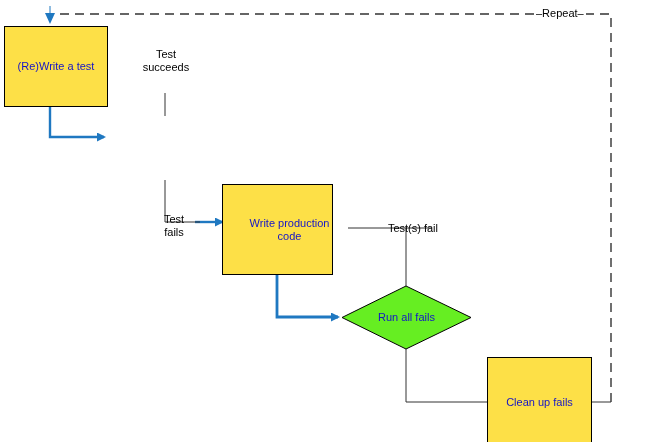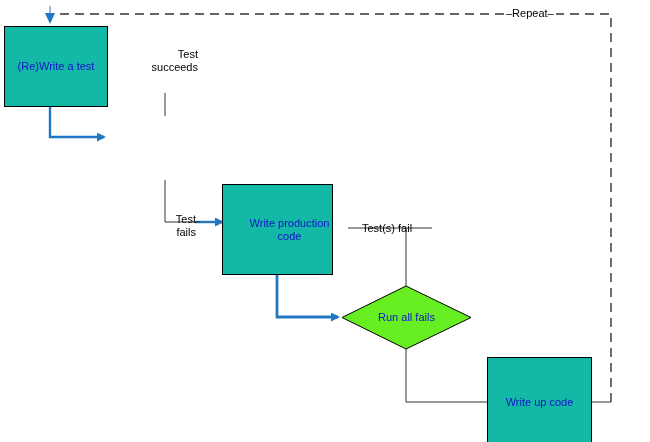--- a/index.html
+++ b/index.html
@@ -11,21 +11,21 @@
     position: relative;
     width: 650px;
     height: 442px;
     background: #ffffff;
     font-family: "Liberation Sans", sans-serif;
     overflow: hidden;
   }
   .node {
     position: absolute;
     box-sizing: border-box;
-    background: #14b8a6;
+    background: #fde047;
     border: 1px solid #000000;
     color: #1414c8;
     font-size: 11px;
     line-height: 13px;
     text-align: center;
     display: flex;
     align-items: center;
     justify-content: center;
     white-space: pre-line;
   }
@@ -50,30 +50,31 @@
     font-size: 11px;
     line-height: 13px;
     text-align: center;
     white-space: pre-line;
   }
   .edge-label {
     position: absolute;
     color: #000000;
     font-size: 11px;
     line-height: 13px;
-    text-align: right;
+    text-align: center;
     white-space: pre-line;
   }
   .repeat-label {
     position: absolute;
     color: #000000;
     font-size: 11px;
     line-height: 13px;
     background: #ffffff;
     padding: 0 2px;
+    margin-left: 30px;
   }
   svg.wires {
     position: absolute;
     left: 0;
     top: 0;
     width: 650px;
     height: 442px;
     overflow: visible;
   }
 </style>
@@ -123,27 +124,27 @@
   </div>
 
   <div class="diamond-wrap" style="left:341px; top:285px; width:131px; height:65px;">
     <svg width="131" height="65" viewBox="0 0 131 65">
       <polygon points="65,1 130,32.5 65,64 1,32.5" fill="#66ee22" stroke="#000000" stroke-width="1"></polygon>
     </svg>
     <div class="diamond-label">Run all fails</div>
   </div>
 
   <div class="node" style="left:487px; top:357px; width:105px; height:90px;">
-    <span>Write up code</span>
+    <span>Clean up fails</span>
   </div>
 
   <div class="edge-label" style="left:134px; top:48px; width:64px;">Test
 succeeds</div>
 
   <div class="edge-label" style="left:152px; top:213px; width:44px;">Test
 fails</div>
 
-  <div class="edge-label" style="left:362px; top:222px; width:76px; text-align:left;">Test(s) fail</div>
+  <div class="edge-label" style="left:362px; top:222px; width:76px; text-align:right;">Test(s) fail</div>
 
 
   <div class="repeat-label" style="left:504px; top:7px;">–Repeat–</div>
 
 </div>
 
 </body></html>

